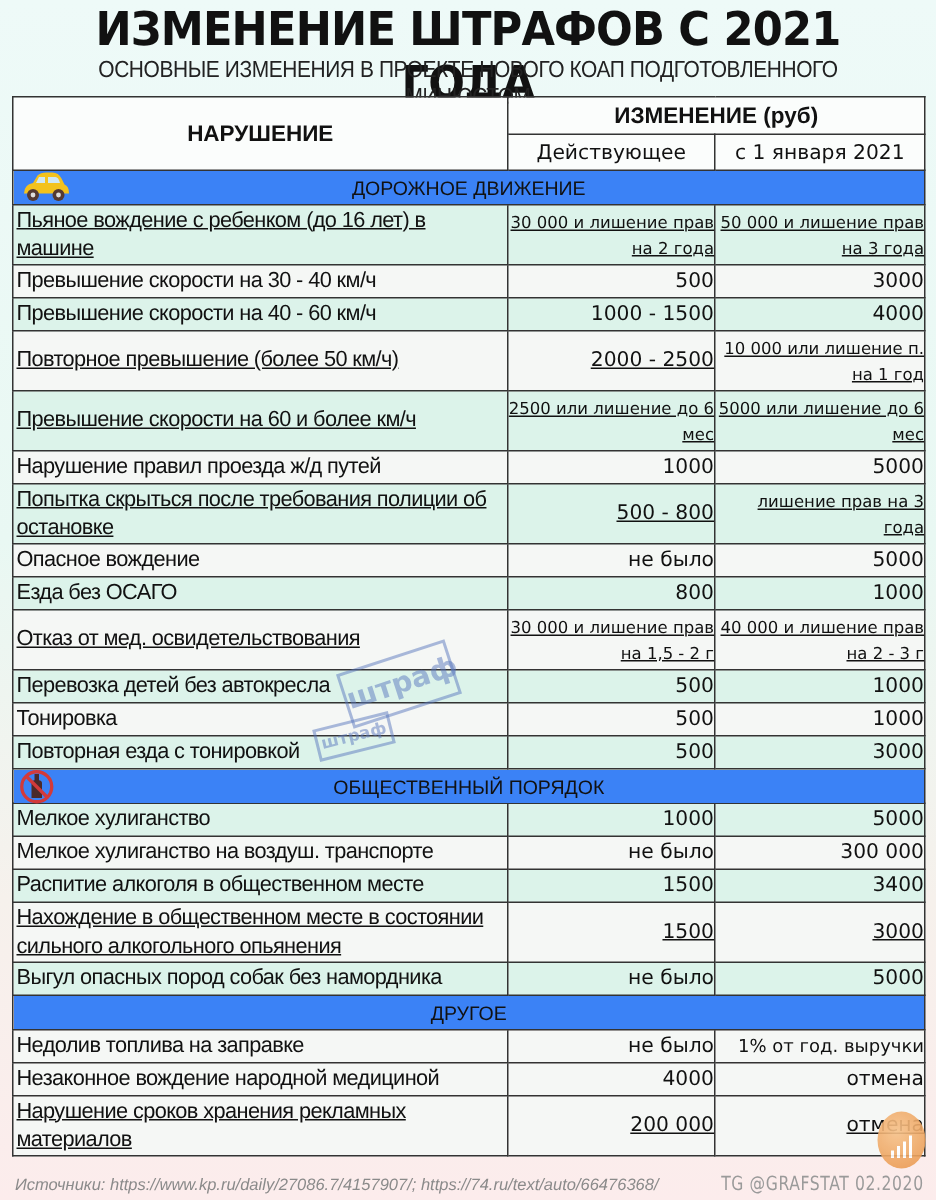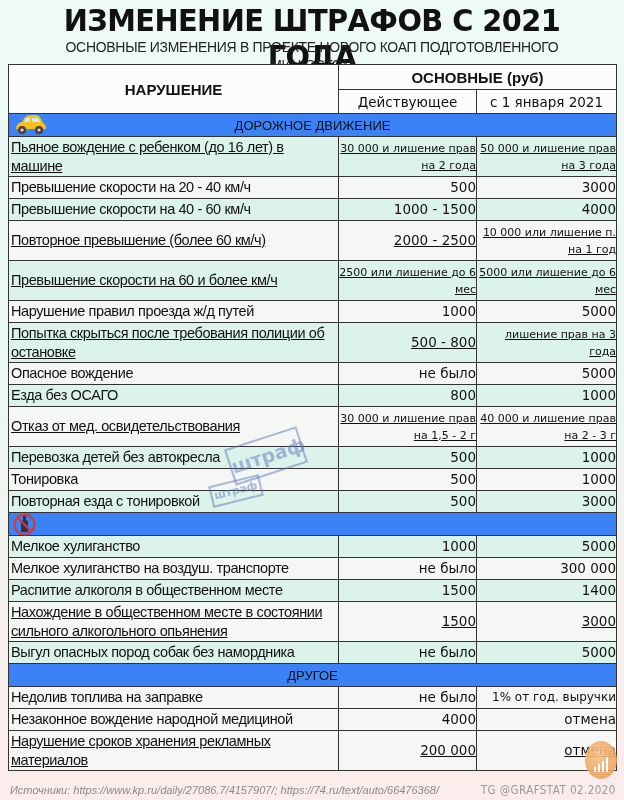--- a/index.html
+++ b/index.html
@@ -78,21 +78,21 @@
 
 <table>
   <colgroup>
       <col class="c1">
       <col class="c2">
       <col class="c3">
     </colgroup>
   <thead>
     <tr class="hdr1">
       <th rowspan="2" class="hdr-main">НАРУШЕНИЕ</th>
-      <th colspan="2">ОСНОВНЫЕ (руб)</th>
+      <th colspan="2">ИЗМЕНЕНИЕ (руб)</th>
     </tr>
     <tr class="hdr2">
       <th class="sub">Действующее</th>
       <th class="sub">с 1 января 2021</th>
     </tr>
   </thead>
   <tbody>
 
     <tr class="section">
       <td colspan="3">
@@ -109,31 +109,31 @@
         <span>ДОРОЖНОЕ ДВИЖЕНИЕ</span>
       </td>
     </tr>
 
     <tr class="row tall tinted">
       <td class="name">Пьяное вождение с ребенком (до 16 лет) в машине</td>
       <td class="val small">30 000 и лишение прав на 2 года</td>
       <td class="val small">50 000 и лишение прав на 3 года</td>
     </tr>
     <tr class="row plain">
-      <td class="name">Превышение скорости на 20 - 40 км/ч</td>
+      <td class="name">Превышение скорости на 30 - 40 км/ч</td>
       <td class="val">500</td>
       <td class="val">3000</td>
     </tr>
     <tr class="row tinted">
       <td class="name">Превышение скорости на 40 - 60 км/ч</td>
       <td class="val">1000 - 1500</td>
       <td class="val">4000</td>
     </tr>
     <tr class="row tall plain">
-      <td class="name">Повторное превышение (более 60 км/ч)</td>
+      <td class="name">Повторное превышение (более 50 км/ч)</td>
       <td class="val">2000 - 2500</td>
       <td class="val small">10 000 или лишение п. на 1 год</td>
     </tr>
     <tr class="row tall tinted">
       <td class="name">Превышение скорости на 60 и более км/ч</td>
       <td class="val small">2500 или лишение до 6 мес</td>
       <td class="val small">5000 или лишение до 6 мес</td>
     </tr>
     <tr class="row plain">
       <td class="name">Нарушение правил проезда ж/д путей</td>
@@ -179,37 +179,38 @@
     <tr class="section">
       <td colspan="3">
         <span class="sec-icon">
           <svg width="24" height="23" viewBox="0 0 24 23">
             <rect x="10" y="3" width="3" height="5" fill="#4a2a2a"></rect>
             <path d="M8 9 Q8 7 11.5 7 Q15 7 15 9 L15 19 L8 19 Z" fill="#4a2a2a"></path>
             <circle cx="11.5" cy="11.5" r="10" fill="none" stroke="#d23a3a" stroke-width="2.2"></circle>
             <line x1="4.5" y1="4.5" x2="18.5" y2="18.5" stroke="#d23a3a" stroke-width="2.2"></line>
           </svg>
         </span>
+        <span>ОБЩЕСТВЕННЫЙ ПОРЯДОК</span>
       </td>
     </tr>
 
     <tr class="row tinted">
       <td class="name">Мелкое хулиганство</td>
       <td class="val">1000</td>
       <td class="val">5000</td>
     </tr>
     <tr class="row plain">
       <td class="name">Мелкое хулиганство на воздуш. транспорте</td>
       <td class="val">не было</td>
       <td class="val">300 000</td>
     </tr>
     <tr class="row tinted">
       <td class="name">Распитие алкоголя в общественном месте</td>
       <td class="val">1500</td>
-      <td class="val">1400</td>
+      <td class="val">3400</td>
     </tr>
     <tr class="row tall plain">
       <td class="name">Нахождение в общественном месте в состоянии сильного алкогольного опьянения</td>
       <td class="val">1500</td>
       <td class="val">3000</td>
     </tr>
     <tr class="row tinted">
       <td class="name">Выгул опасных пород собак без намордника</td>
       <td class="val">не было</td>
       <td class="val">5000</td>

